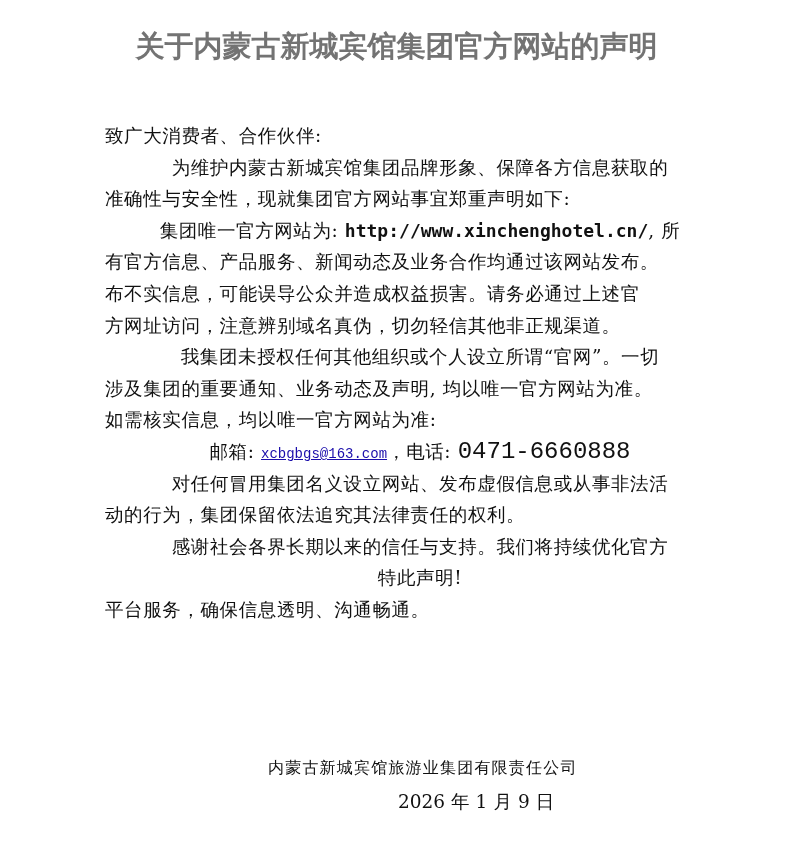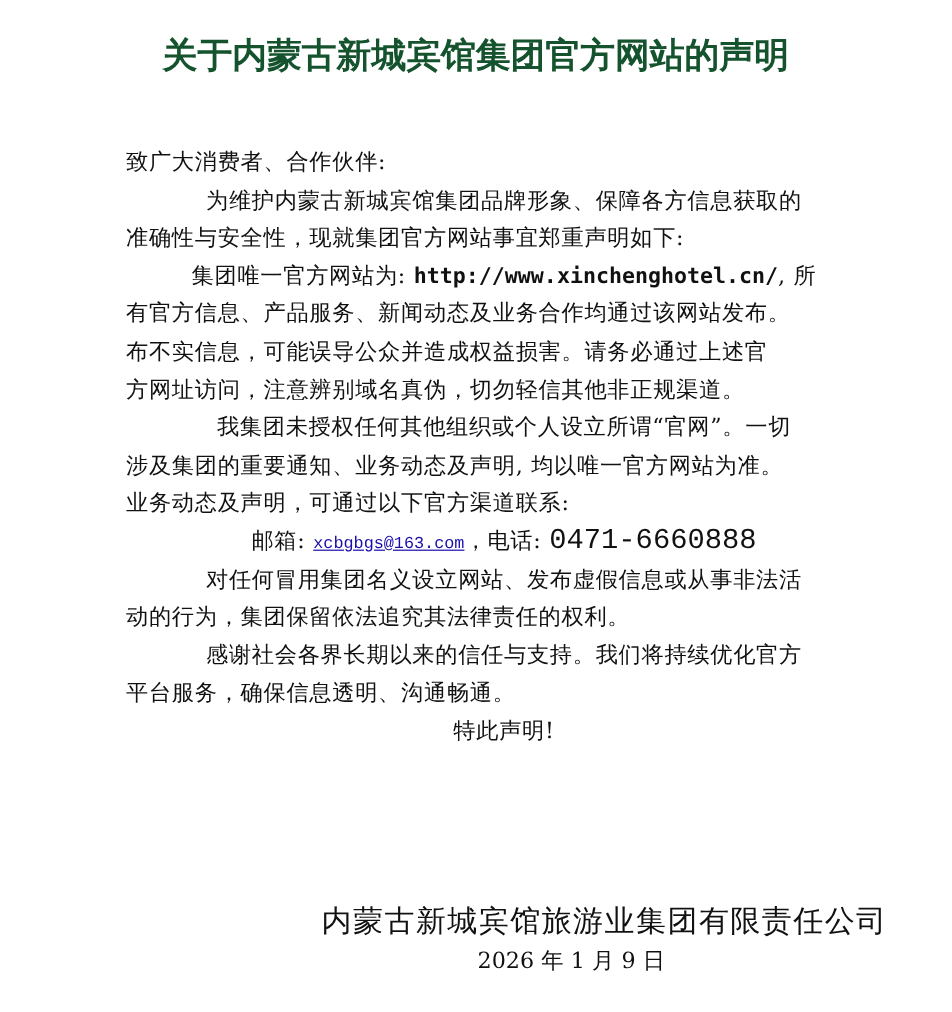--- a/index.html
+++ b/index.html
@@ -18,21 +18,21 @@
     .title {
       position: absolute;
       left: 0;
       top: 26px;
       width: 793px;
       text-align: center;
       font-size: 29px;
       font-weight: bold;
       letter-spacing: 0px;
       line-height: 40px;
-      color: #14532d;
+      color: #737373;
     }
     .body {
       position: absolute;
       left: 105px;
       top: 120px;
       width: 590px;
       font-size: 18.5px;
       line-height: 31.6px;
       letter-spacing: 0.6px;
     }
@@ -61,21 +61,21 @@
     }
     .phone {
       font-family: "Liberation Mono", "DejaVu Sans Mono", monospace;
       font-size: 24px;
       letter-spacing: 0px;
     }
     .signature {
       position: absolute;
       left: 268px;
       top: 752px;
-      font-size: 25px;
+      font-size: 16px;
       line-height: 32px;
       letter-spacing: 1.2px;
       white-space: nowrap;
     }
     .date {
       position: absolute;
       left: 398px;
       top: 786px;
       font-size: 18.5px;
       line-height: 32px;
@@ -98,30 +98,30 @@
     <span class="line">准确性与安全性，现就集团官方网站事宜郑重声明如下:</span>
 
     <span class="line indent"><span>集团唯一官方网站为: </span><span class="mono">http://www.xinchenghotel.cn/</span><span>, 所</span></span>
     <span class="line">有官方信息、产品服务、新闻动态及业务合作均通过该网站发布。</span>
 
     <span class="line">布不实信息，可能误导公众并造成权益损害。请务必通过上述官</span>
     <span class="line">方网址访问，注意辨别域名真伪，切勿轻信其他非正规渠道。</span>
 
     <span class="line indent">我集团未授权任何其他组织或个人设立所谓“官网”。一切</span>
     <span class="line">涉及集团的重要通知、业务动态及声明, 均以唯一官方网站为准。</span>
-    <span class="line">业务动态及声明，可通过以下官方渠道联系:</span>
+    <span class="line">如需核实信息，均以唯一官方网站为准:</span>
 
     <span class="line indent"><span>邮箱: </span><a class="link">xcbgbgs@163.com</a><span>，电话: </span><span class="phone">0471-6660888</span></span>
 
     <span class="line indent">对任何冒用集团名义设立网站、发布虚假信息或从事非法活</span>
     <span class="line">动的行为，集团保留依法追究其法律责任的权利。</span>
 
     <span class="line indent">感谢社会各界长期以来的信任与支持。我们将持续优化官方</span>
+    <span class="line indent">特此声明!</span>
+
     <span class="line">平台服务，确保信息透明、沟通畅通。</span>
-
-    <span class="line indent">特此声明!</span>
   </div>
 
   <div class="signature">内蒙古新城宾馆旅游业集团有限责任公司</div>
 
   <div class="date"><span>2026</span><span>年</span><span>1</span><span>月</span><span>9</span><span>日</span></div>
 
 </div>
 
 </body></html>

